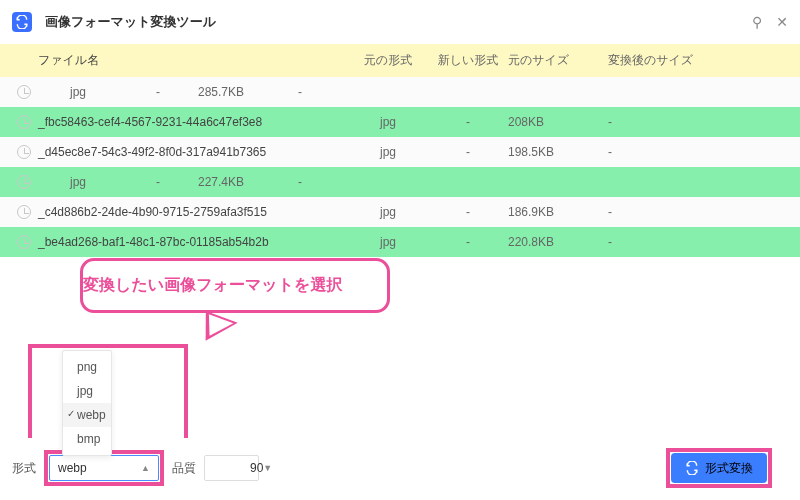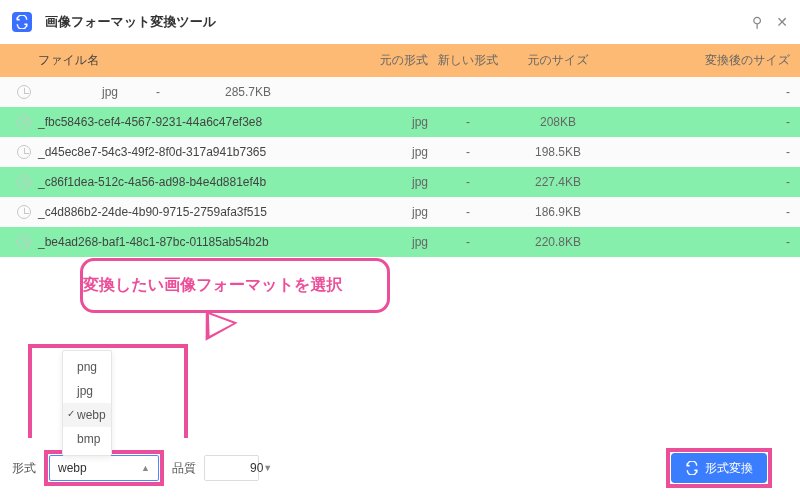--- a/index.html
+++ b/index.html
@@ -6,51 +6,51 @@
 body { width: 800px; height: 500px; background: #fff; position: relative; overflow: hidden; }
 
 .titlebar { display: flex; align-items: center; padding: 12px 12px; gap: 13px; }
 .app-icon { width: 20px; height: 20px; background: #3b6fff; border-radius: 4px; display: flex; align-items: center; justify-content: center; }
 .app-icon svg { width: 14px; height: 14px; }
 .title { font-size: 13px; font-weight: 600; color: #333; }
 .titlebar-actions { margin-left: auto; display: flex; gap: 14px; color: #888; }
 .titlebar-actions span { cursor: pointer; font-size: 14px; }
 
 .table-header, .table-row { display: flex; align-items: center; padding: 8px 10px; font-size: 12px; }
-.table-header { background: #fdba74; color: #888; }
+.table-header { background: #fef9c3; color: #888; }
 .table-row { border-bottom: 0; }
 .table-row.odd { background: #fbfbfb; }
 .table-row.even { background: #86efac; }
 .col-icon { width: 28px; display: flex; justify-content: center; }
 .clock-icon { width: 14px; height: 14px; border: 1.5px solid #c8c8c8; border-radius: 50%; position: relative; }
 .clock-icon::after { content: ""; position: absolute; width: 4px; height: 5px; border-left: 1px solid #c8c8c8; border-bottom: 1px solid #c8c8c8; top: 2px; left: 6px; }
 .col-name { flex: 0 0 310px; color: #444; }
-.col-src { flex: 0 0 80px; text-align: right; color: #666; }
+.col-src { flex: 0 0 80px; text-align: center; color: #666; }
 .col-new { flex: 0 0 80px; text-align: center; color: #666; }
-.col-srcsize { flex: 0 0 100px; text-align: center; color: #666; }
-.col-newsize { flex: 1; text-align: right; color: #666; }
+.col-srcsize { flex: 0 0 100px; color: #666; }
+.col-newsize { flex: 1; text-align: left; color: #666; }
 
 .callout { position: absolute; top: 258px; left: 80px; width: 310px; background: #fff; border: 3px solid #ec4f9a; border-radius: 14px; padding: 14px 0; font-size: 16px; font-weight: 600; color: #ec4f9a; }
 .callout-tail { position: absolute; top: 316px; left: 200px; width: 0; height: 0; border-left: 10px solid transparent; border-right: 24px solid transparent; border-top: 28px solid #ec4f9a; transform: rotate(20deg); }
 .callout-tail::after { content: ""; position: absolute; top: -26px; left: -6px; width: 0; height: 0; border-left: 8px solid transparent; border-right: 18px solid transparent; border-top: 20px solid #fff; }
 
 .format-box { position: absolute; top: 344px; left: 28px; width: 160px; height: 112px; border: 4px solid #ec4f9a; background: transparent; }
 .dropdown-panel { position: absolute; top: 350px; left: 62px; width: 50px; background: #fff; border: 1px solid #e6e6e6; border-radius: 2px; box-shadow: 0 2px 6px rgba(0,0,0,0.08); padding: 4px 0; z-index: 1; }
 .dropdown-item { font-size: 12px; color: #555; padding: 5px 14px; cursor: pointer; position: relative; }
 .dropdown-item.selected { background: #f4f4f4; }
 .dropdown-item.selected::before { content: "✓"; position: absolute; left: 4px; font-size: 10px; }
 
 .footer { position: absolute; bottom: 0; left: 0; right: 16px; padding: 10px 12px 12px; display: flex; align-items: center; gap: 8px; background: #fff; }
 .footer-label { font-size: 12px; color: #555; }
 .select-box { display: inline-flex; align-items: center; border: 1px solid #4a8cff; border-radius: 2px; background: #fff; height: 26px; padding: 0 8px; font-size: 12px; color: #333; width: 110px; justify-content: space-between; cursor: pointer; }
 .select-box.plain { border-color: #ddd; width: 51px; padding-left: 45px; }
 .caret { font-size: 9px; color: #888; }
 .select-wrap { border: 4px solid #ec4f9a; padding: 1px; }
 .convert-wrap { margin-left: auto; border: 4px solid #ec4f9a; padding: 1px; }
-.convert-btn { display: inline-flex; align-items: center; gap: 6px; background: #3b7dff; color: #ffffff; border: none; border-radius: 4px; height: 30px; padding: 0 14px; font-size: 12px; cursor: pointer; }
+.convert-btn { display: inline-flex; align-items: center; gap: 6px; background: #3b7dff; color: #000000; border: none; border-radius: 4px; height: 30px; padding: 0 14px; font-size: 12px; cursor: pointer; }
 .convert-btn svg { width: 14px; height: 14px; }
 </style>
 </head>
 <body>
 
 <div class="titlebar">
   <div class="app-icon">
     <svg viewBox="0 0 24 24" fill="none" stroke="#fff" stroke-width="2.5">
         <path d="M4 8 A8 8 0 0 1 20 8 M20 16 A8 8 0 0 1 4 16"></path>
         <path d="M4 4v4h4M20 20v-4h-4"></path>
@@ -99,21 +99,20 @@
       <div class="col-name">_d45ec8e7-54c3-49f2-8f0d-317a941b7365</div>
       <div class="col-src">jpg</div>
       <div class="col-new">-</div>
       <div class="col-srcsize">198.5KB</div>
       <div class="col-newsize">-</div>
     </div>
     <div class="table-row even">
       <div class="col-icon">
         <div class="clock-icon"></div>
       </div>
-      <div class="col-name">_c86f1dea-512c-4a56-ad98-b4e4d881ef4b</div>
       <div class="col-src">jpg</div>
       <div class="col-new">-</div>
       <div class="col-srcsize">227.4KB</div>
       <div class="col-newsize">-</div>
     </div>
     <div class="table-row odd">
       <div class="col-icon">
         <div class="clock-icon"></div>
       </div>
       <div class="col-name">_c4d886b2-24de-4b90-9715-2759afa3f515</div>

